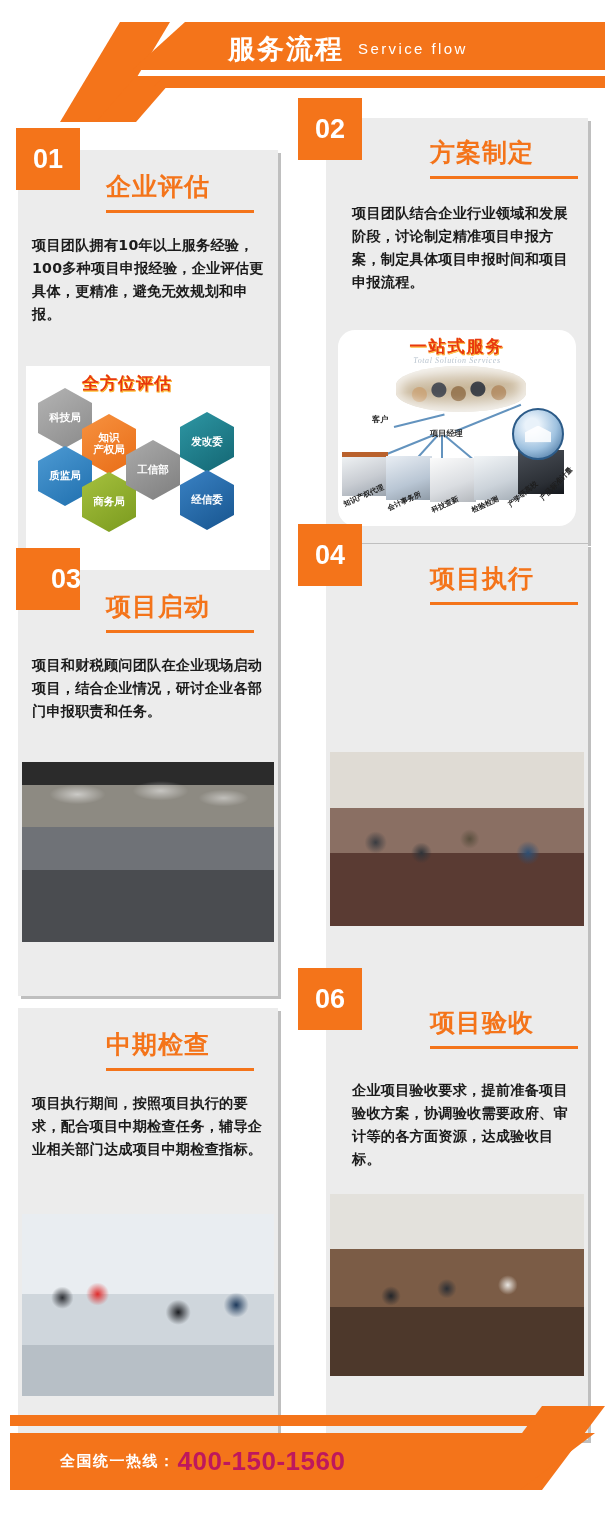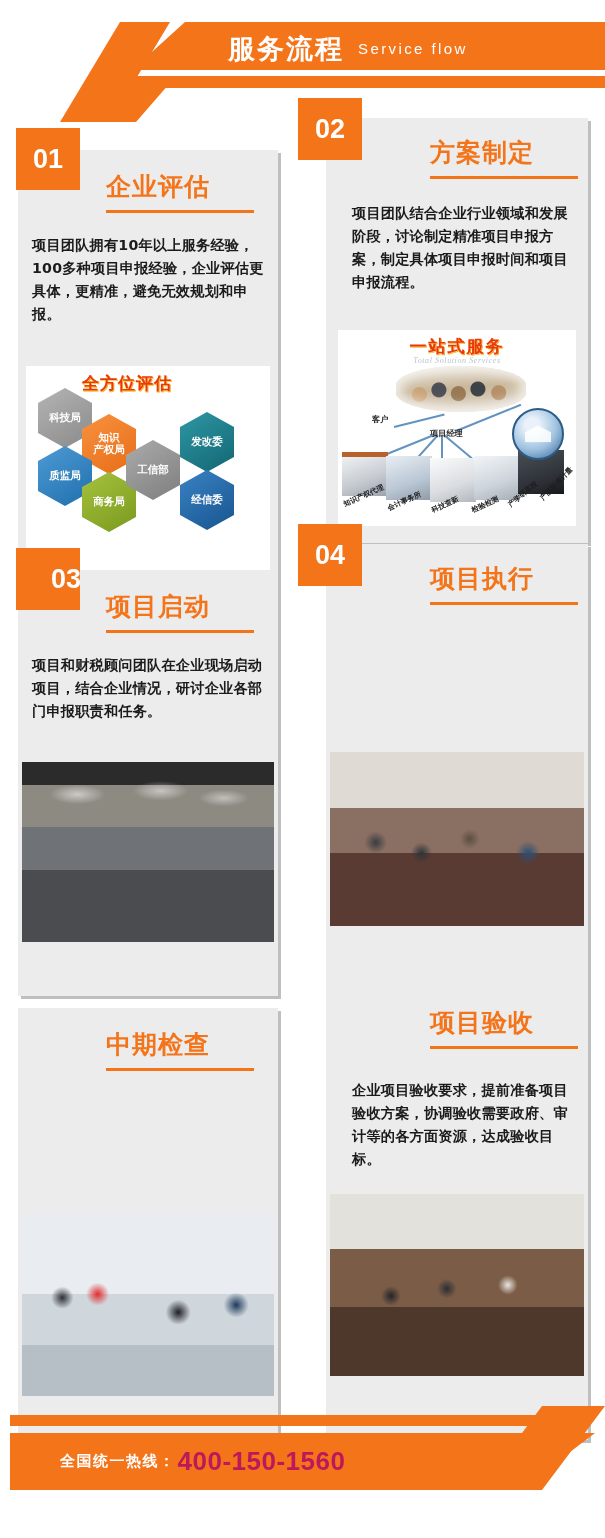--- a/index.html
+++ b/index.html
@@ -217,21 +217,21 @@
         </div>
     </div>
   </div>
 
   <div class="card right" style="top:10px; height:425px;">
     <div class="badge" style="left:-28px; top:-20px;">02</div>
     <div class="card-title" style="left:104px; top:22px;">方案制定</div>
     <div class="card-rule" style="left:104px; top:58px; width:148px;"></div>
     <div class="card-body" style="left:26px; top:84px; width:224px;">项目团队结合企业行业领域和发展阶段，讨论制定精准项目申报方案，制定具体项目申报时间和项目申报流程。</div>
 
-    <div class="oss" style="left:12px; top:212px; width:238px; height:196px;">
+    <div class="oss" style="left:12px; top:212px; width:238px; height:196px;border-radius:17px;">
       <div class="oss-t">一站式服务</div>
       <div class="oss-sub">Total Solution Services</div>
       <div class="oss-top-img"></div>
 
       <div class="oss-arrow" style="left:56px;  top:96px;  width:52px;  transform:rotate(-14deg);"></div>
       <div class="oss-arrow" style="left:118px; top:100px; width:70px;  transform:rotate(-22deg);"></div>
       <div class="oss-arrow" style="left:106px; top:104px; width:58px;  transform:rotate(40deg);"></div>
       <div class="oss-arrow" style="left:104px; top:104px; width:48px;  transform:rotate(90deg);"></div>
       <div class="oss-arrow" style="left:100px; top:104px; width:56px;  transform:rotate(132deg);"></div>
       <div class="oss-arrow" style="left:96px;  top:104px; width:62px;  transform:rotate(158deg);"></div>
@@ -277,30 +277,32 @@
            radial-gradient(circle 16px at 18% 52%, #3a3c41, transparent 70%),
            radial-gradient(circle 15px at 36% 58%, #2f3338, transparent 70%),
            radial-gradient(circle 14px at 55% 50%, #5a4f3e, transparent 70%),
            radial-gradient(circle 17px at 78% 58%, #2d4f74, transparent 70%),
            linear-gradient(180deg,#dfdbd4 0 32%,#8a6f63 32% 58%,#5a3b33 58% 100%);"></div>
   </div>
 
   <div class="card left" style="top:900px; height:440px;">
     <div class="card-title" style="left:88px; top:24px;">中期检查</div>
     <div class="card-rule" style="left:88px; top:60px; width:148px;"></div>
+    <div class="card-body" style="left:14px; top:84px; width:232px;">项目执行期间，按照项目执行的要求，配合项目中期检查任务，辅导企业相关部门达成项目中期检查指标。</div>
     <div class="photo" style="left:4px; top:206px; width:252px; height:182px;
          background:
            radial-gradient(circle 17px at 30% 44%, #e02d2d, transparent 68%),
            radial-gradient(circle 16px at 16% 46%, #2e3035, transparent 70%),
            radial-gradient(circle 18px at 62% 54%, #1c1e22, transparent 70%),
            radial-gradient(circle 18px at 85% 50%, #1e3a5c, transparent 70%),
            linear-gradient(180deg,#e9edf1 0 44%,#cfd6dc 44% 72%,#b7bfc6 72% 100%);"></div>
   </div>
 
   <div class="card right" style="top:880px; height:452px;">
+    <div class="badge" style="left:-28px; top:-20px;">06</div>
     <div class="card-title" style="left:104px; top:22px;">项目验收</div>
     <div class="card-rule" style="left:104px; top:58px; width:148px;"></div>
     <div class="card-body" style="left:26px; top:84px; width:224px;margin-top:7px;">企业项目验收要求，提前准备项目验收方案，协调验收需要政府、审计等的各方面资源，达成验收目标。</div>
     <div class="photo" style="left:4px; top:206px; width:254px; height:182px;
          background:
            radial-gradient(circle 14px at 24% 56%, #22252a, transparent 70%),
            radial-gradient(circle 14px at 46% 52%, #2b2f35, transparent 70%),
            radial-gradient(circle 14px at 70% 50%, #e9e6e1, transparent 70%),
            linear-gradient(180deg,#e3e1dc 0 30%,#7b5c46 30% 62%,#4d382b 62% 100%);"></div>
   </div>

